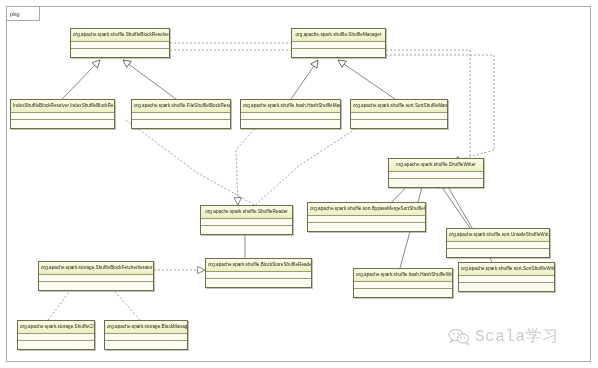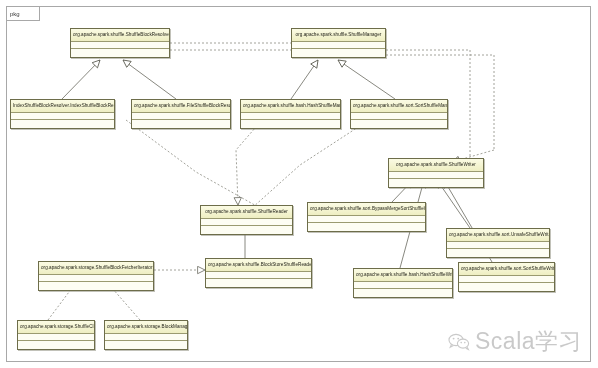--- a/index.html
+++ b/index.html
@@ -85,24 +85,24 @@
   #watermark {
     position: absolute;
     left: 448px;
     top: 326px;
     display: flex;
     align-items: center;
     gap: 5px;
     opacity: 0.45;
   }
   #watermark .wm-text {
-    font-size: 23px;
+    font-size: 16px;
     color: #8a8a8a;
     letter-spacing: 0.5px;
-    font-family: Liberation Sans, sans-serif;
+    font-family: Liberation Mono, monospace;
   }
   #watermark .wm-icon { display: block; }
 </style>
 </head>
 <body>
 
 <div id="canvas">
 
   <div id="pkg-frame"></div>
   <div id="pkg-tab">pkg</div>

